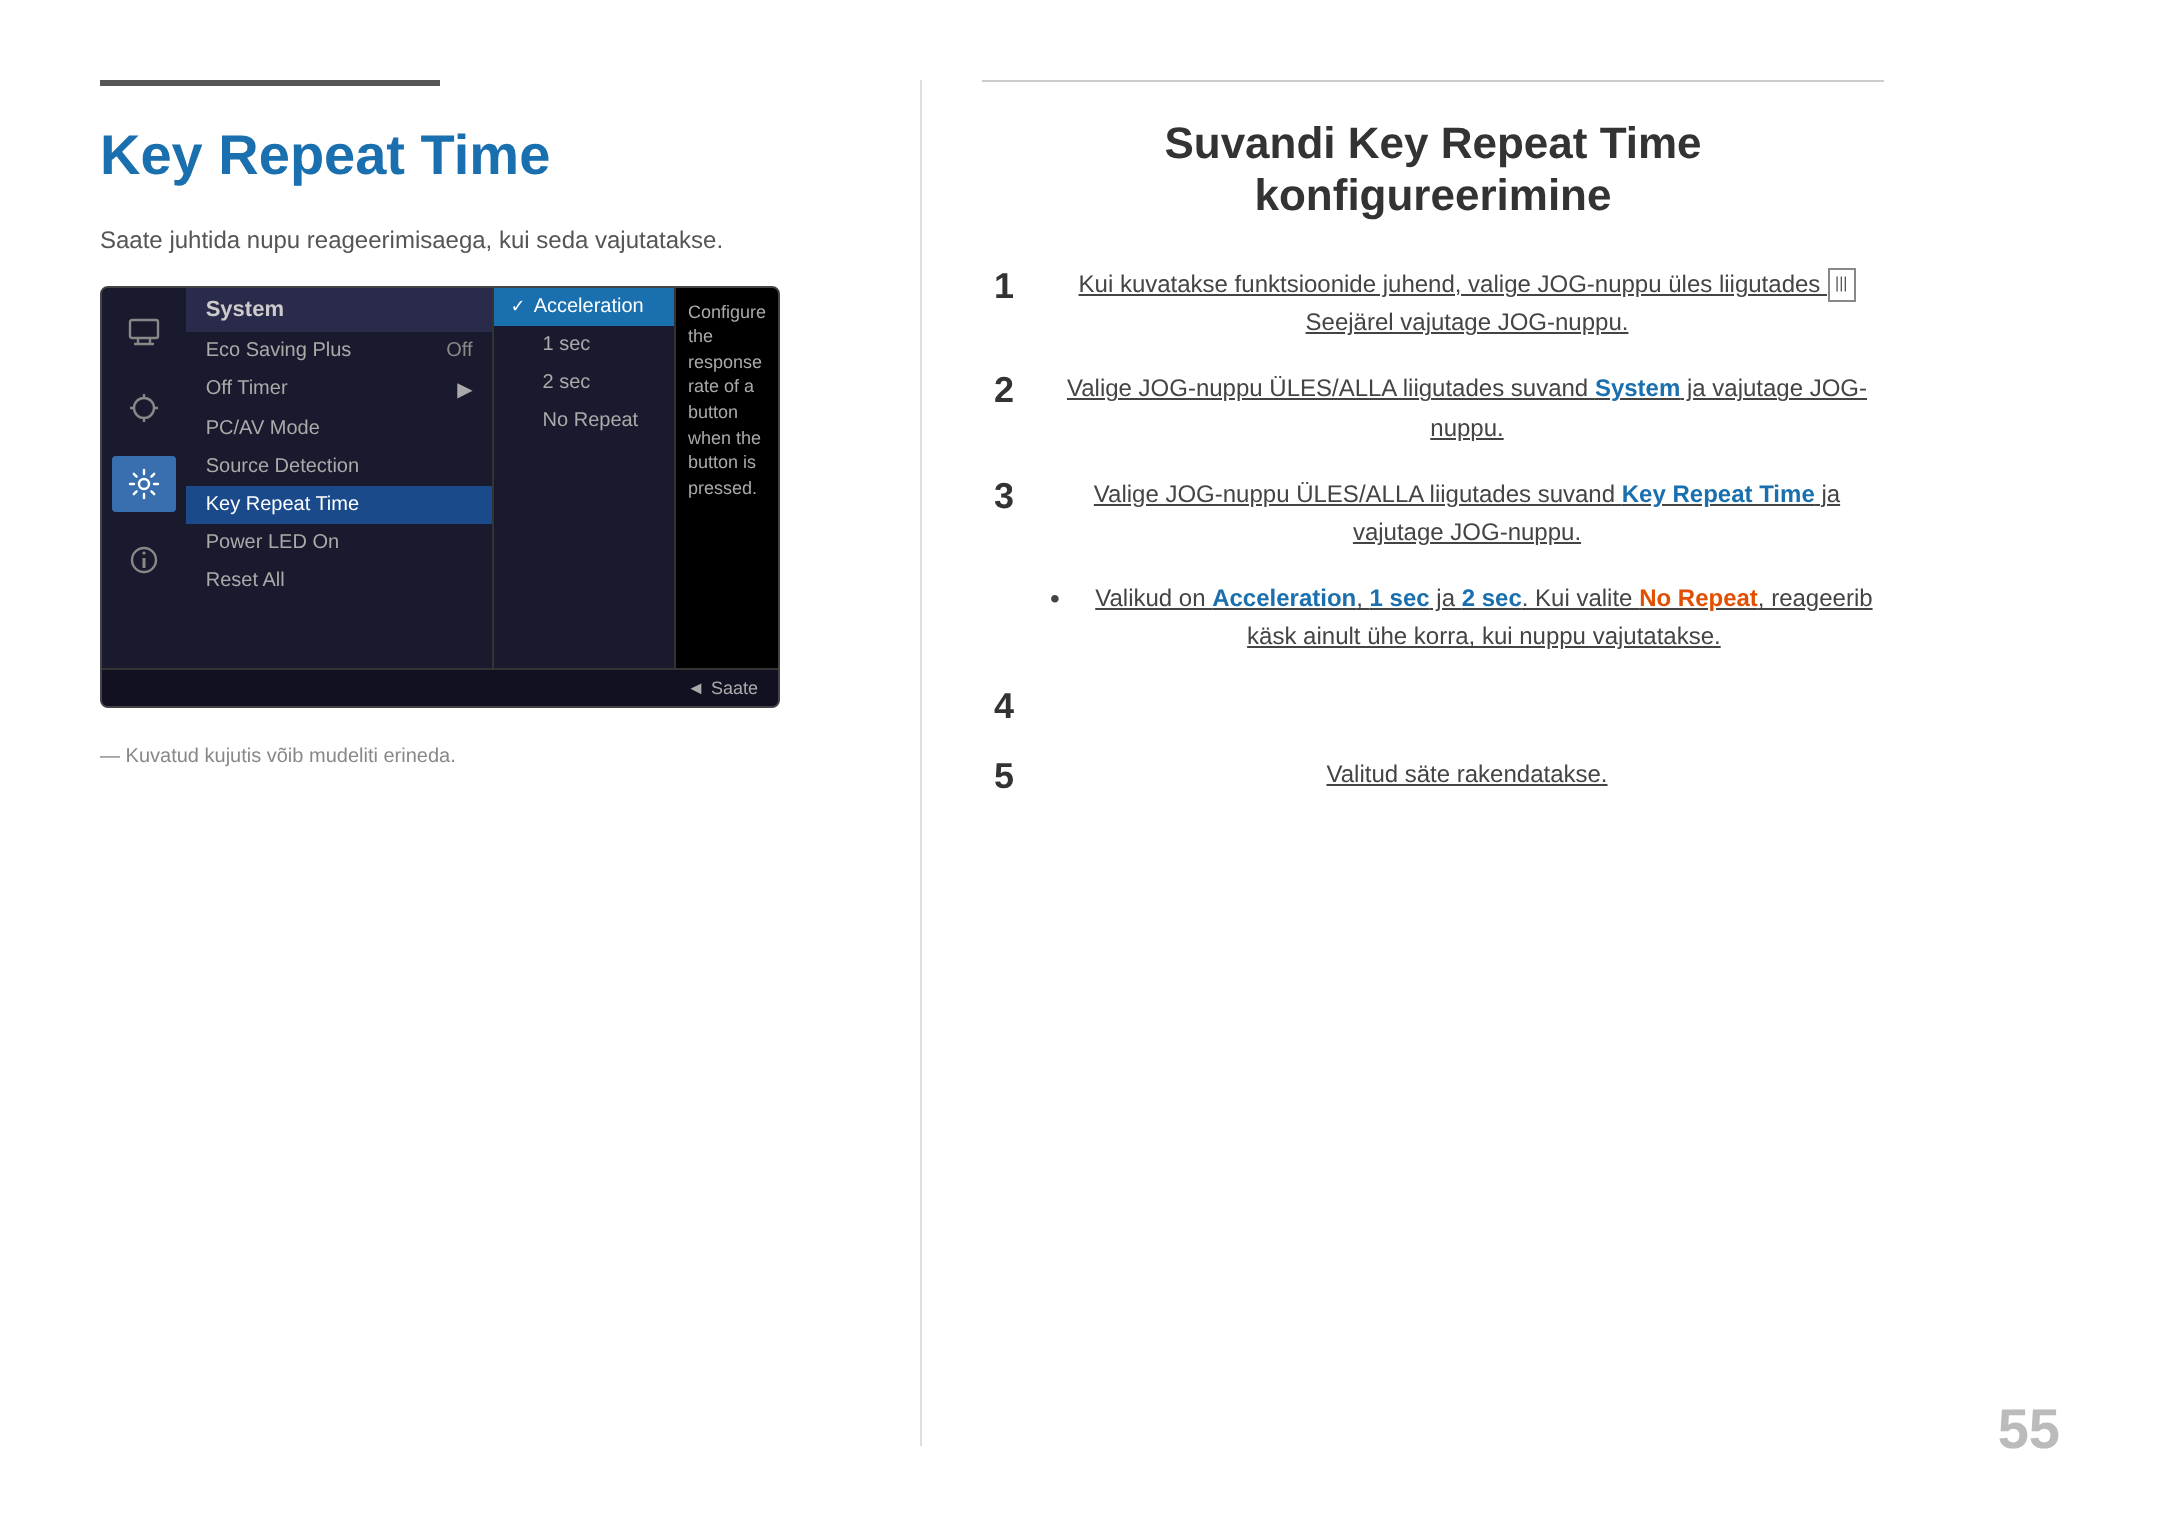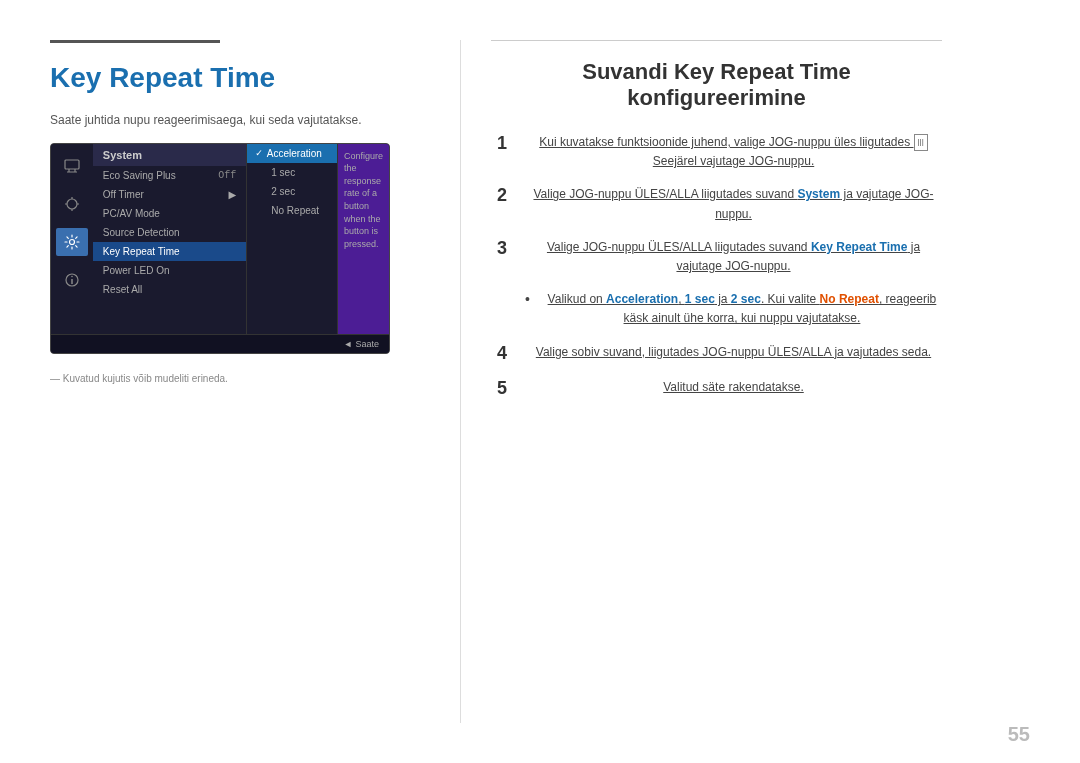--- a/index.html
+++ b/index.html
@@ -122,21 +122,20 @@
     }
 
     .menu-item .arrow {
       color: #aaa;
       font-size: 10px;
     }
 
     .menu-item .value {
       color: #888;
       font-size: 10px;
-      font-family: Liberation Mono, monospace;
     }
 
     
     .submenu-panel {
       width: 90px;
       background: #1a1a2e;
     }
 
     .submenu-item {
       padding: 4px 8px;
@@ -153,21 +152,21 @@
     }
 
     .submenu-item .checkmark {
       color: #fff;
       font-size: 9px;
     }
 
     
     .tooltip-panel {
       flex: 1;
-      background: #4c1d95;
+      background: #000000;
       padding: 6px;
       border-left: 1px solid #333;
     }
 
     .tooltip-text {
       color: #aaa;
       font-size: 9px;
       line-height: 1.4;
     }
 
@@ -274,23 +273,23 @@
     }
 
     .bullet-dot {
       font-size: 14px;
       line-height: 1.4;
     }
 
     
     .page-number {
       position: absolute;
-      bottom: 17px;
+      bottom: 32px;
       right: 50px;
-      font-size: 20px;
+      font-size: 28px;
       color: #bbb;
       font-weight: bold;
     }
 
     .jog-icon {
       display: inline-block;
       border: 1px solid #888;
       font-size: 8px;
       padding: 1px 3px;
       vertical-align: middle;
@@ -436,23 +435,20 @@
 
       <div class="bullet-item">
         <span class="bullet-dot">•</span>
         <span class="step-text">
           Valikud on <span class="highlight-blue">Acceleration</span>, <span class="highlight-blue">1 sec</span> ja <span class="highlight-blue">2 sec</span>. Kui valite <span class="highlight-red">No Repeat</span>, reageerib käsk ainult ühe korra, kui nuppu vajutatakse.
         </span>
       </div>
 
       <div class="step-item">
         <span class="step-number">4</span>
-        <span class="step-text">
-          Valige sobiv suvand, liigutades JOG-nuppu ÜLES/ALLA ja vajutades seda.
-        </span>
       </div>
 
       <div class="step-item">
         <span class="step-number">5</span>
         <span class="step-text">
           Valitud säte rakendatakse.
         </span>
       </div>
 
     </div>

